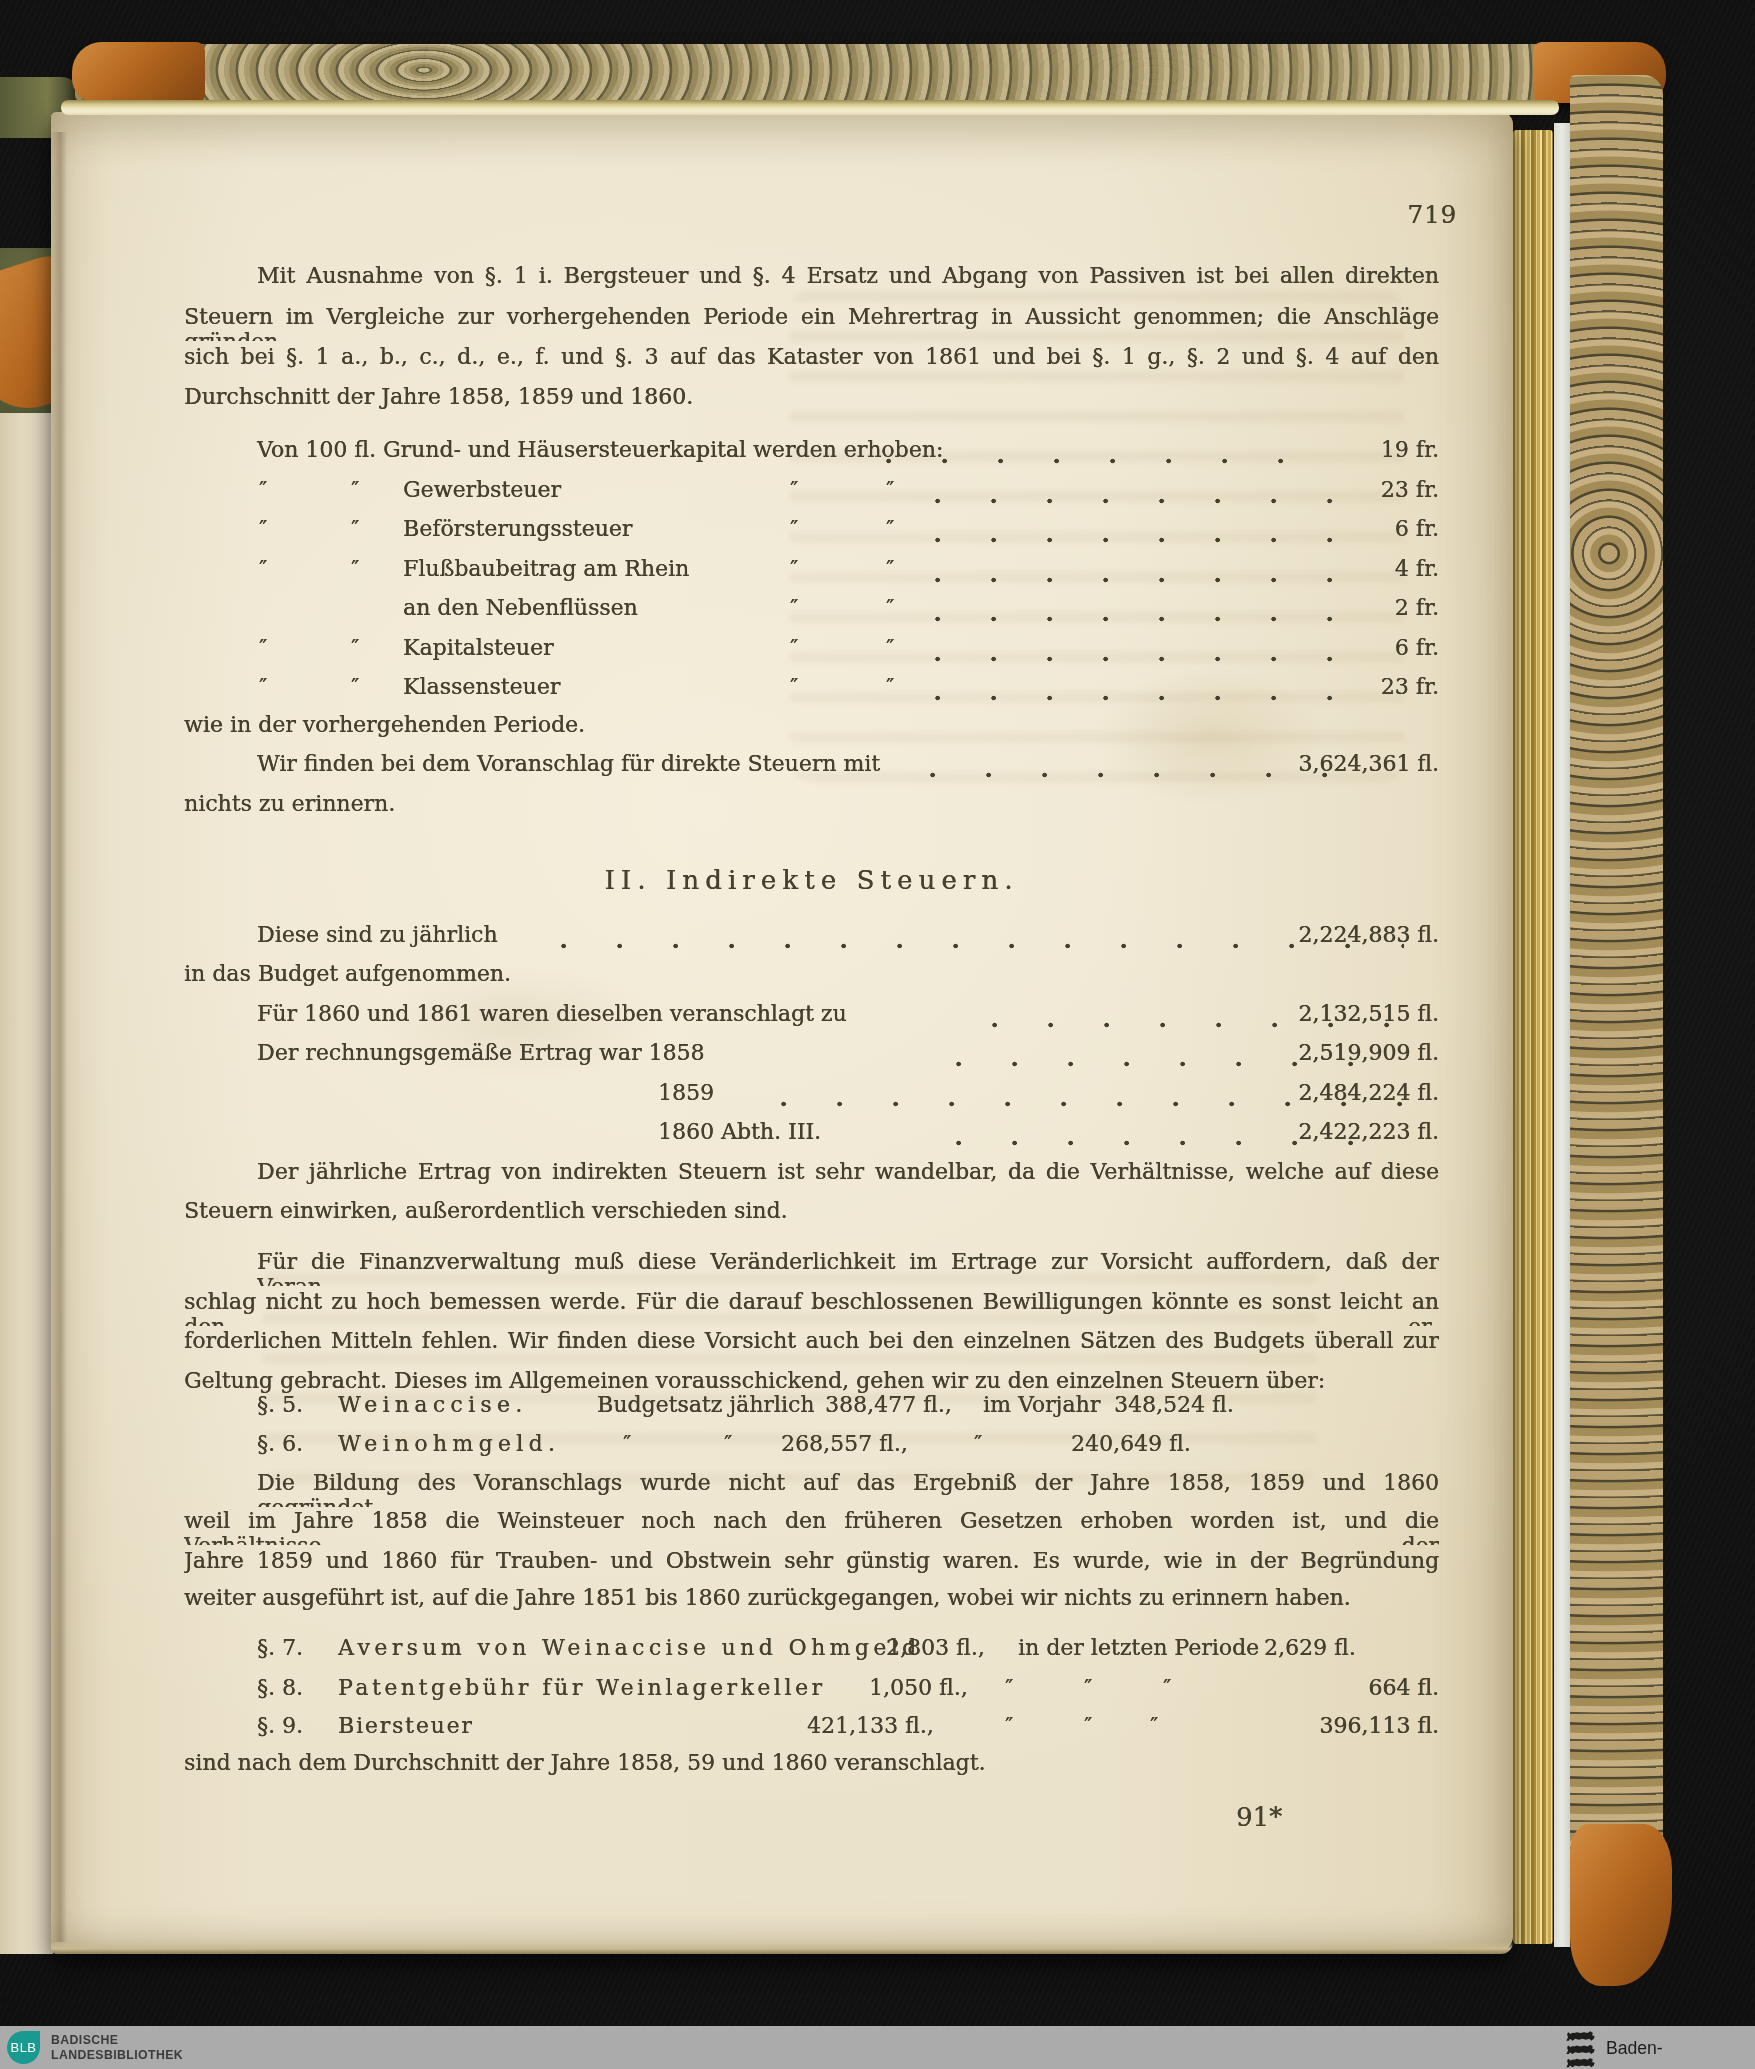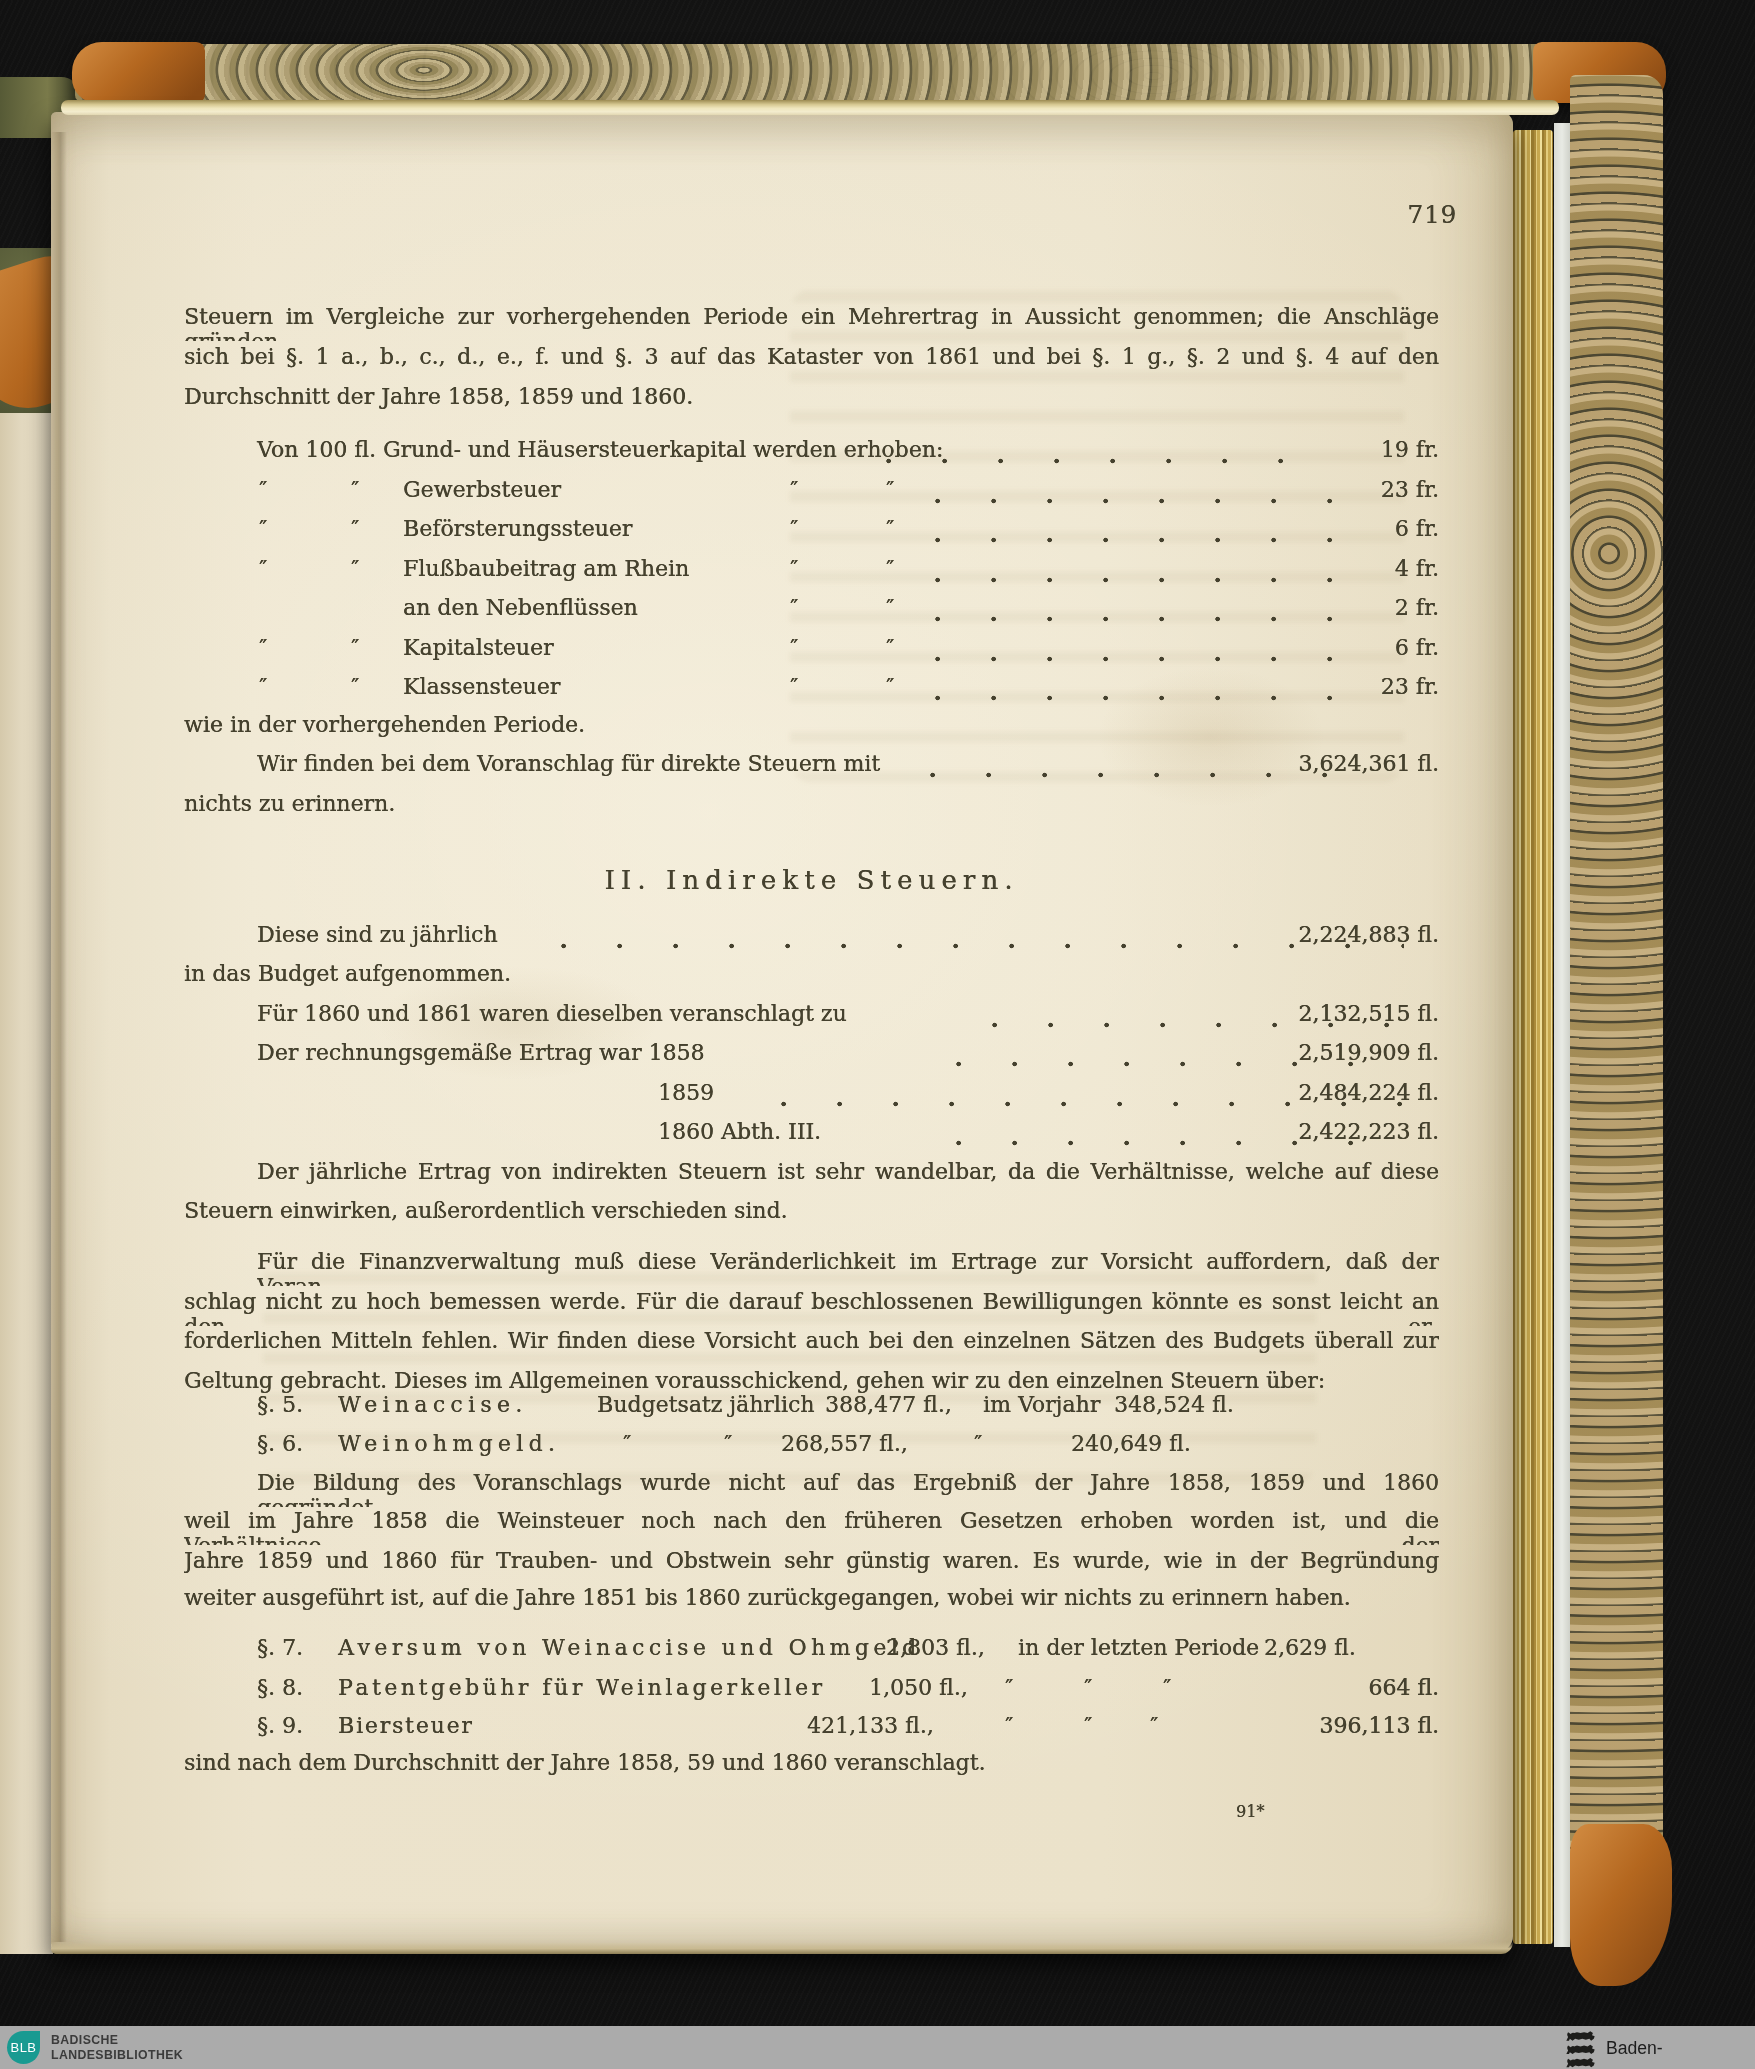--- a/index.html
+++ b/index.html
@@ -82,21 +82,21 @@
   .jl{white-space:normal;text-align:justify;text-align-last:justify;overflow:hidden;word-spacing:1.8px;}
   .row{left:184px;width:1255px;}
   .row span{position:absolute;top:0;white-space:nowrap;}
   .amt{right:0;}
   .dots{height:37px;
     background-image:radial-gradient(circle at 2.6px 24px, #45412e 2px, rgba(0,0,0,0) 2.6px);
     background-size:56px 37px;background-repeat:repeat-x;}
   .pageno{left:1352px;width:105px;top:200px;text-align:right;font-size:24.6px;letter-spacing:0.9px;}
   .heading{left:184px;width:1255px;top:865px;height:44px;text-align:center;
     font-size:26px;letter-spacing:6.1px;}
-  .sig{left:1236px;width:105px;top:1802px;font-size:16px;}
+  .sig{left:1236px;width:105px;top:1802px;font-size:26px;}
   .ls6{letter-spacing:5.3px;} .ls5{letter-spacing:4.4px;} .ls4{letter-spacing:3.5px;} .ls2{letter-spacing:1.8px;}
 
   
   #footer{position:absolute;left:0;top:2026px;width:1756px;height:44px;z-index:10;
     background:#ababab;font-family:"Liberation Sans",sans-serif;}
   .blb-badge{position:absolute;left:7px;top:5.3px;width:33px;height:33px;
     border-radius:50% 0 50% 50%;background:#199a91;
     display:flex;align-items:center;justify-content:center;}
   .blb-badge span{color:#fff;font-weight:normal;font-size:13px;letter-spacing:0.4px;}
   .blb-text{position:absolute;left:51px;top:7px;color:#3b3b3b;font-weight:bold;
@@ -128,20 +128,21 @@
   <div class="page-bottom-edge"></div>
   <div class="crease"></div>
 
   <div class="ghost" style="left:790px;top:290px;width:614px;height:492px"></div>
   <div class="ghost" style="left:263px;top:1255px;width:1053px;height:228px"></div>
   <div class="stain" style="left:1097px;top:667px;width:228px;height:140px;background:radial-gradient(closest-side,rgba(150,120,60,.12),rgba(0,0,0,0))"></div>
   <div class="stain" style="left:377px;top:966px;width:281px;height:114px;background:radial-gradient(closest-side,rgba(150,120,60,.10),rgba(0,0,0,0))"></div>
 
   <div class="line pageno">719</div>
 
+  <div class="line jl ind" style="top:263px">Mit Ausnahme von §. 1 i. Bergsteuer und §. 4 Ersatz und Abgang von Passiven ist bei allen direkten</div>
   <div class="line jl full" style="top:304px">Steuern im Vergleiche zur vorhergehenden Periode ein Mehrertrag in Aussicht genommen; die Anschläge gründen</div>
   <div class="line jl full" style="top:344px">sich bei §. 1 a., b., c., d., e., f. und §. 3 auf das Kataster von 1861 und bei §. 1 g., §. 2 und §. 4 auf den</div>
   <div class="line full" style="top:384px">Durchschnitt der Jahre 1858, 1859 und 1860.</div>
 
   <div class="line row" style="top:437px">
     <span style="left:73px">Von 100 fl. Grund- und Häusersteuerkapital werden erhoben:</span>
     <span class="dots" style="left:702px;width:448px"></span>
     <span class="amt">19 fr.</span>
   </div>
   <div class="line row" style="top:477px">

